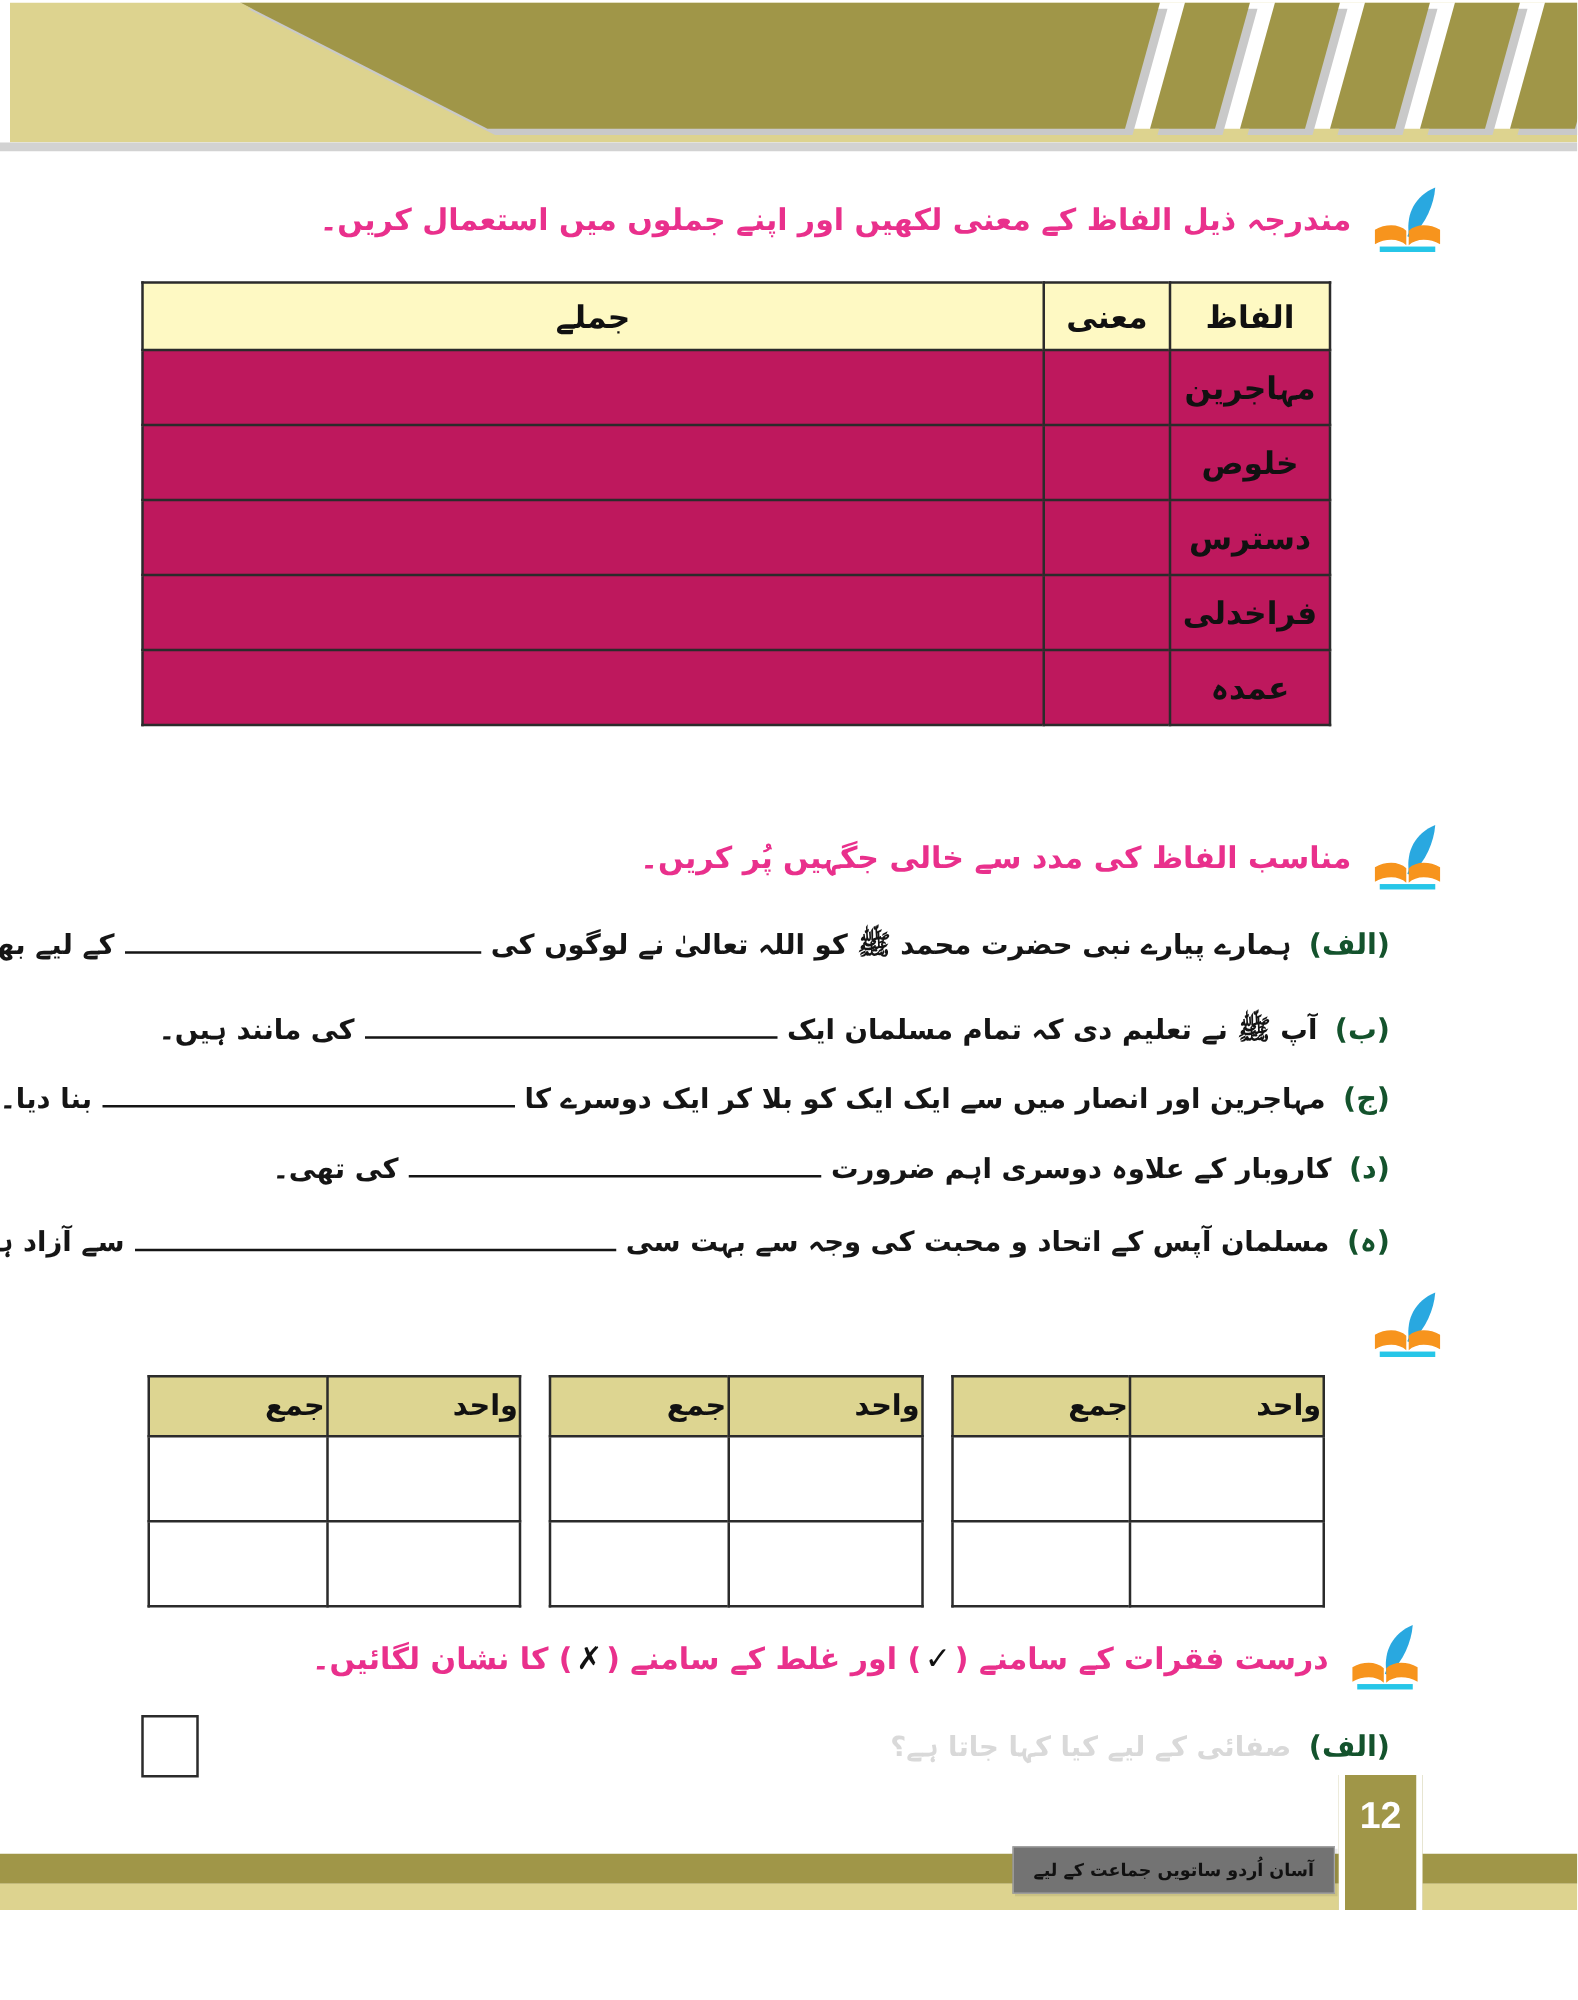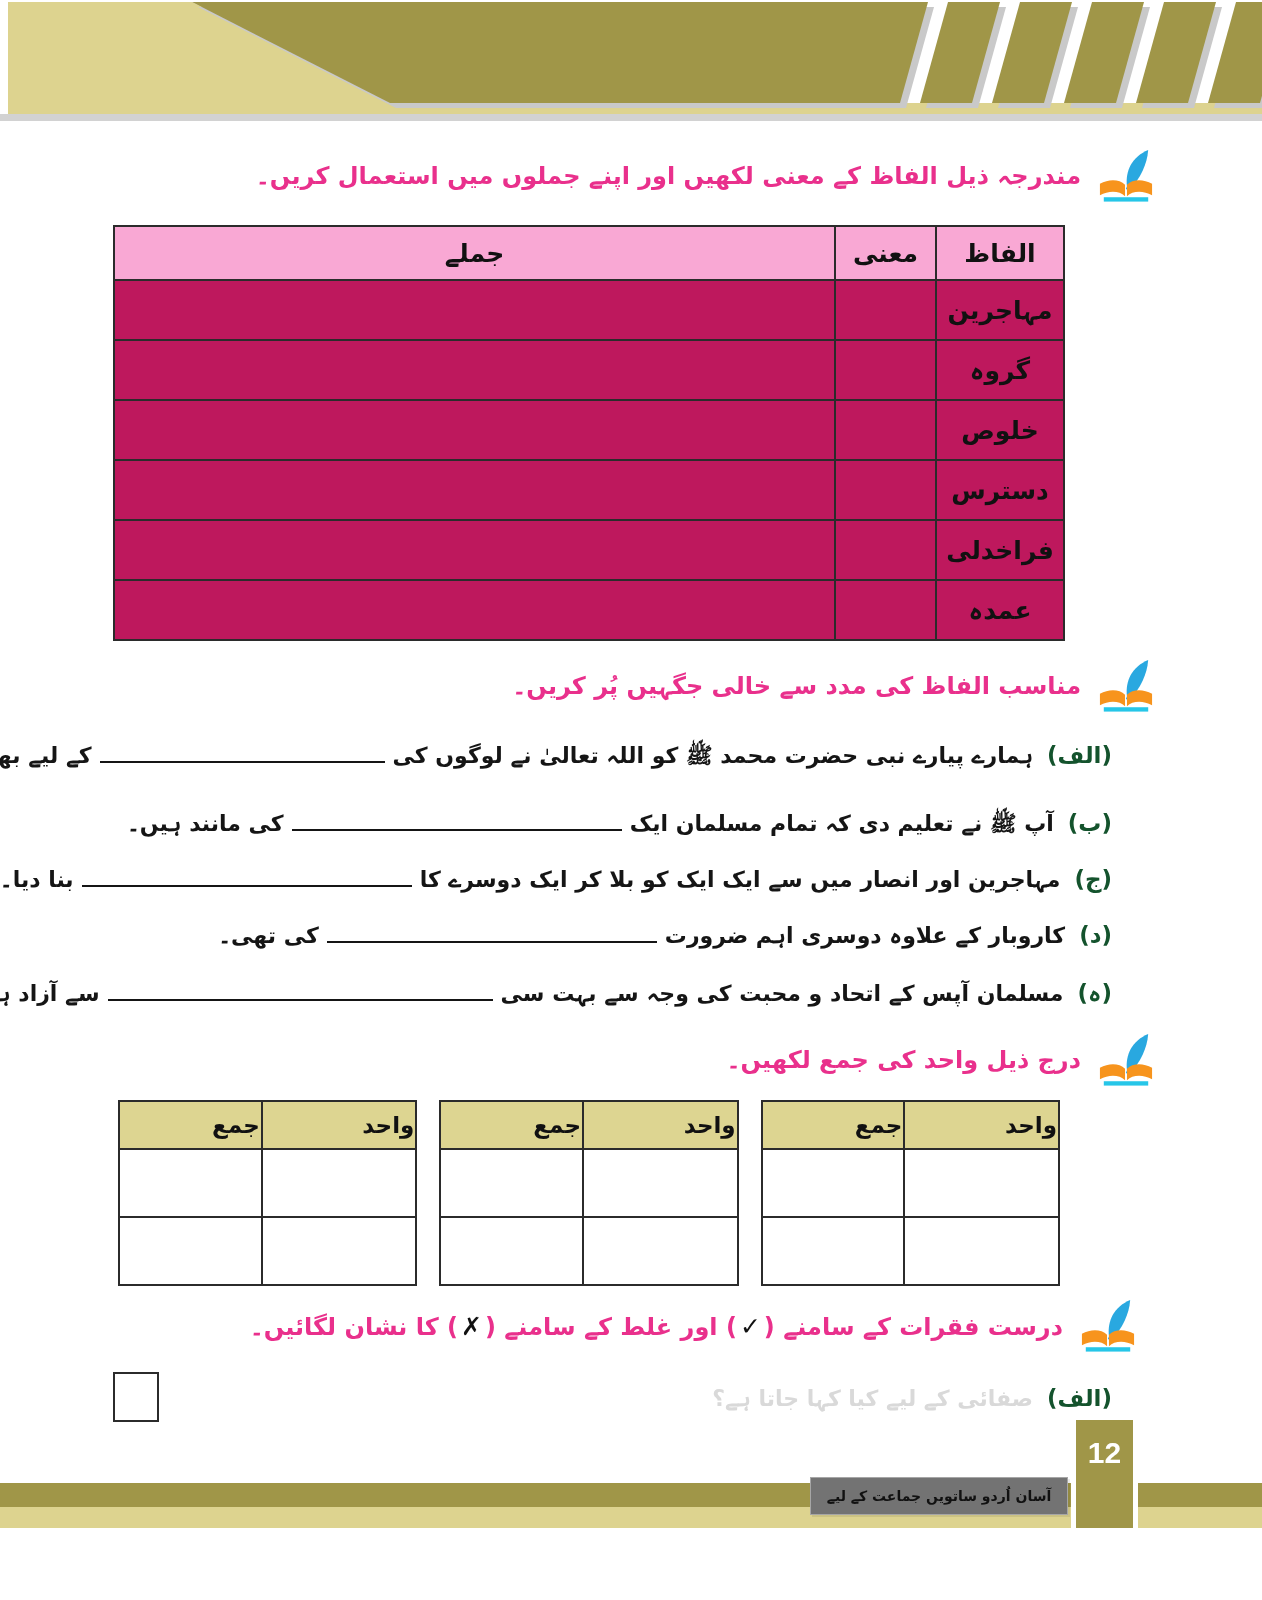--- a/index.html
+++ b/index.html
@@ -19,21 +19,21 @@
     color:#e9308c;font-weight:bold;font-size:24px;letter-spacing:-0.3px;
   }
   .mark{color:#111111;font-weight:bold;font-size:25px;padding:0 3px;}
   .quill-icon{width:62px;height:56px;flex:0 0 auto;}
   
   .vocab-table{
     position:absolute;left:113px;top:225px;width:952px;
     border-collapse:collapse;direction:rtl;table-layout:fixed;
   }
   .vocab-table th,.vocab-table td{border:2.5px solid #2b2b2b;background:#be185d;}
-  .vocab-table th{background:#f9a8d4;height:50px;font-size:25px;font-weight:bold;color:#111;}
+  .vocab-table th{background:#fef9c3;height:50px;font-size:25px;font-weight:bold;color:#111;}
   .vocab-table td{height:56px;}
   .vocab-table .word-cell{font-size:25px;font-weight:bold;text-align:center;color:#111;}
   .col-words{width:128px;}
   .col-meaning{width:101px;}
   
   .fill-item{
     position:absolute;right:150px;direction:rtl;white-space:nowrap;
     font-size:22px;color:#151515;font-weight:600;
   }
   .item-label{color:#14532d;font-weight:bold;font-size:23px;margin-left:14px;}
@@ -136,25 +136,20 @@
       <th>الفاظ</th>
       <th>معنی</th>
       <th>جملے</th>
     </tr>
     <tr>
       <td class="word-cell">مہاجرین</td>
       <td></td>
       <td></td>
     </tr>
     <tr>
-      <td class="word-cell">گروہ</td>
-      <td></td>
-      <td></td>
-    </tr>
-    <tr>
       <td class="word-cell">خلوص</td>
       <td></td>
       <td></td>
     </tr>
     <tr>
       <td class="word-cell">دسترس</td>
       <td></td>
       <td></td>
     </tr>
     <tr>
@@ -190,21 +185,20 @@
     <span class="item-label">(د)</span><span>کاروبار کے علاوہ دوسری اہم ضرورت</span><span class="blank-line" style="width:330px;"></span><span>کی تھی۔</span>
   </div>
   <div class="fill-item" style="top:980px;">
     <span class="item-label">(ہ)</span><span>مسلمان آپس کے اتحاد و محبت کی وجہ سے بہت سی</span><span class="blank-line" style="width:385px;"></span><span>سے آزاد ہو گئے تھے۔</span>
   </div>
 
   <div class="section-row" style="top:1032px;right:105px;">
     <svg class="quill-icon">
         <use href="#quill-sym"></use>
       </svg>
-    <span class="section-heading">درج ذیل واحد کی جمع لکھیں۔</span>
   </div>
 
   <div class="sp-tables">
     <table class="sp-table">
       <tbody>
           <tr>
         <th style="width:52%;">واحد</th>
         <th>جمع</th>
       </tr>
       <tr>

